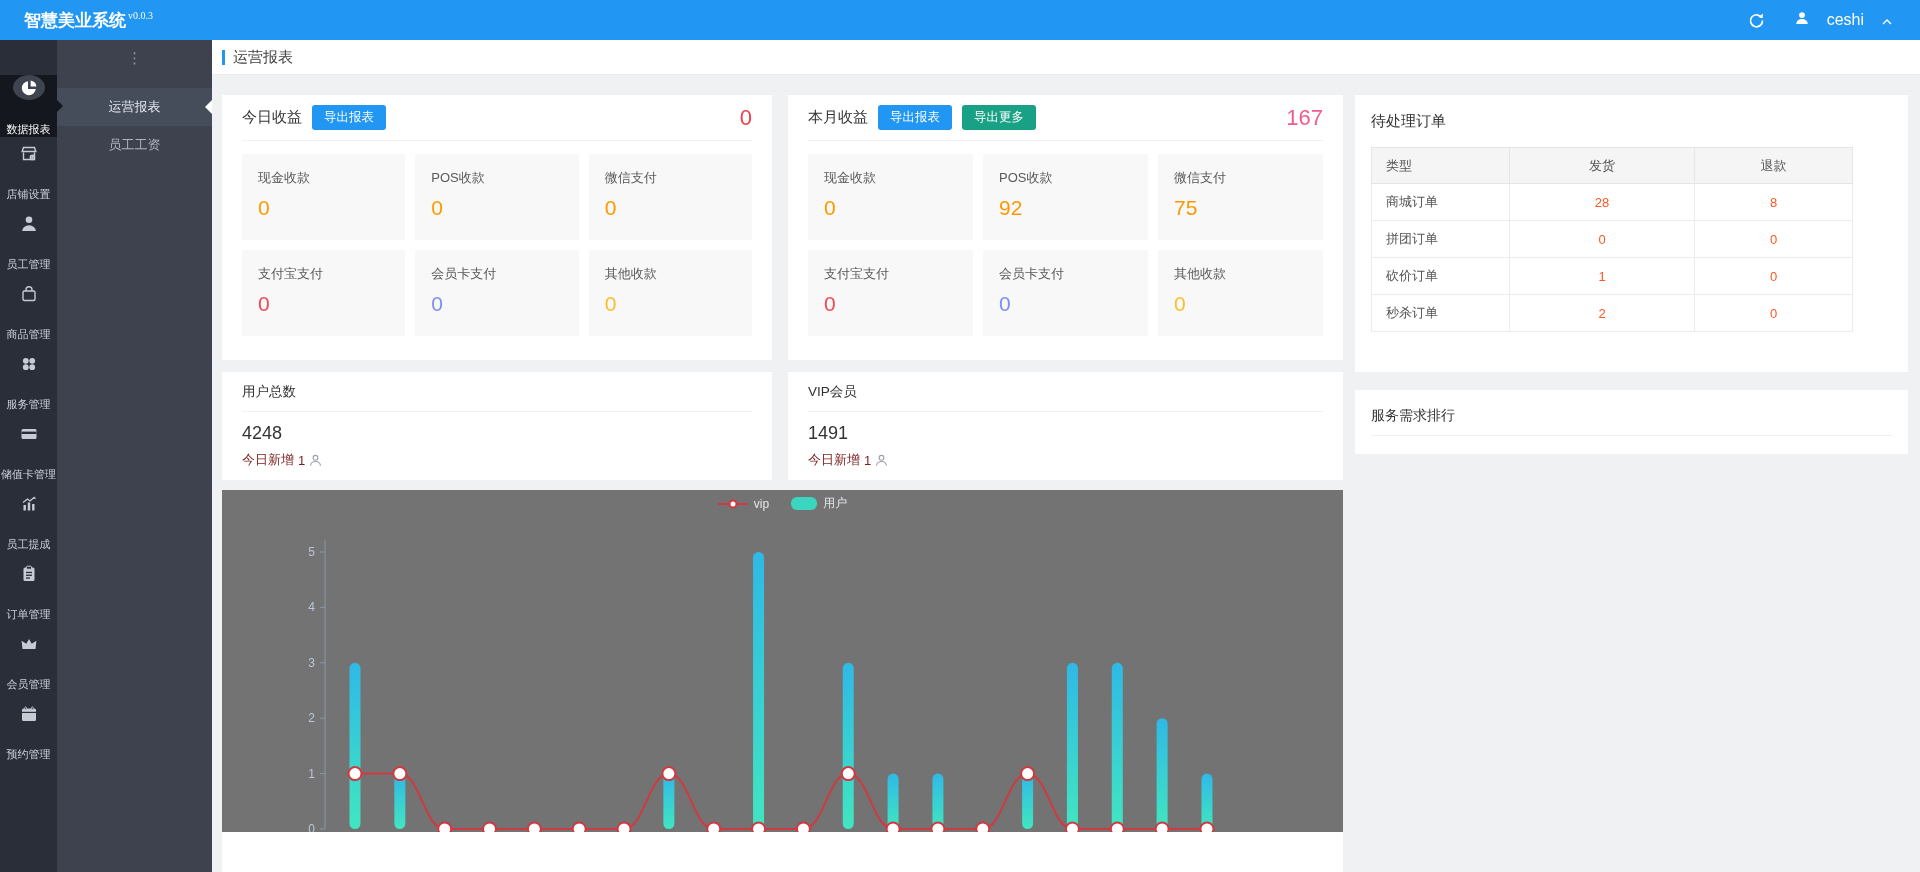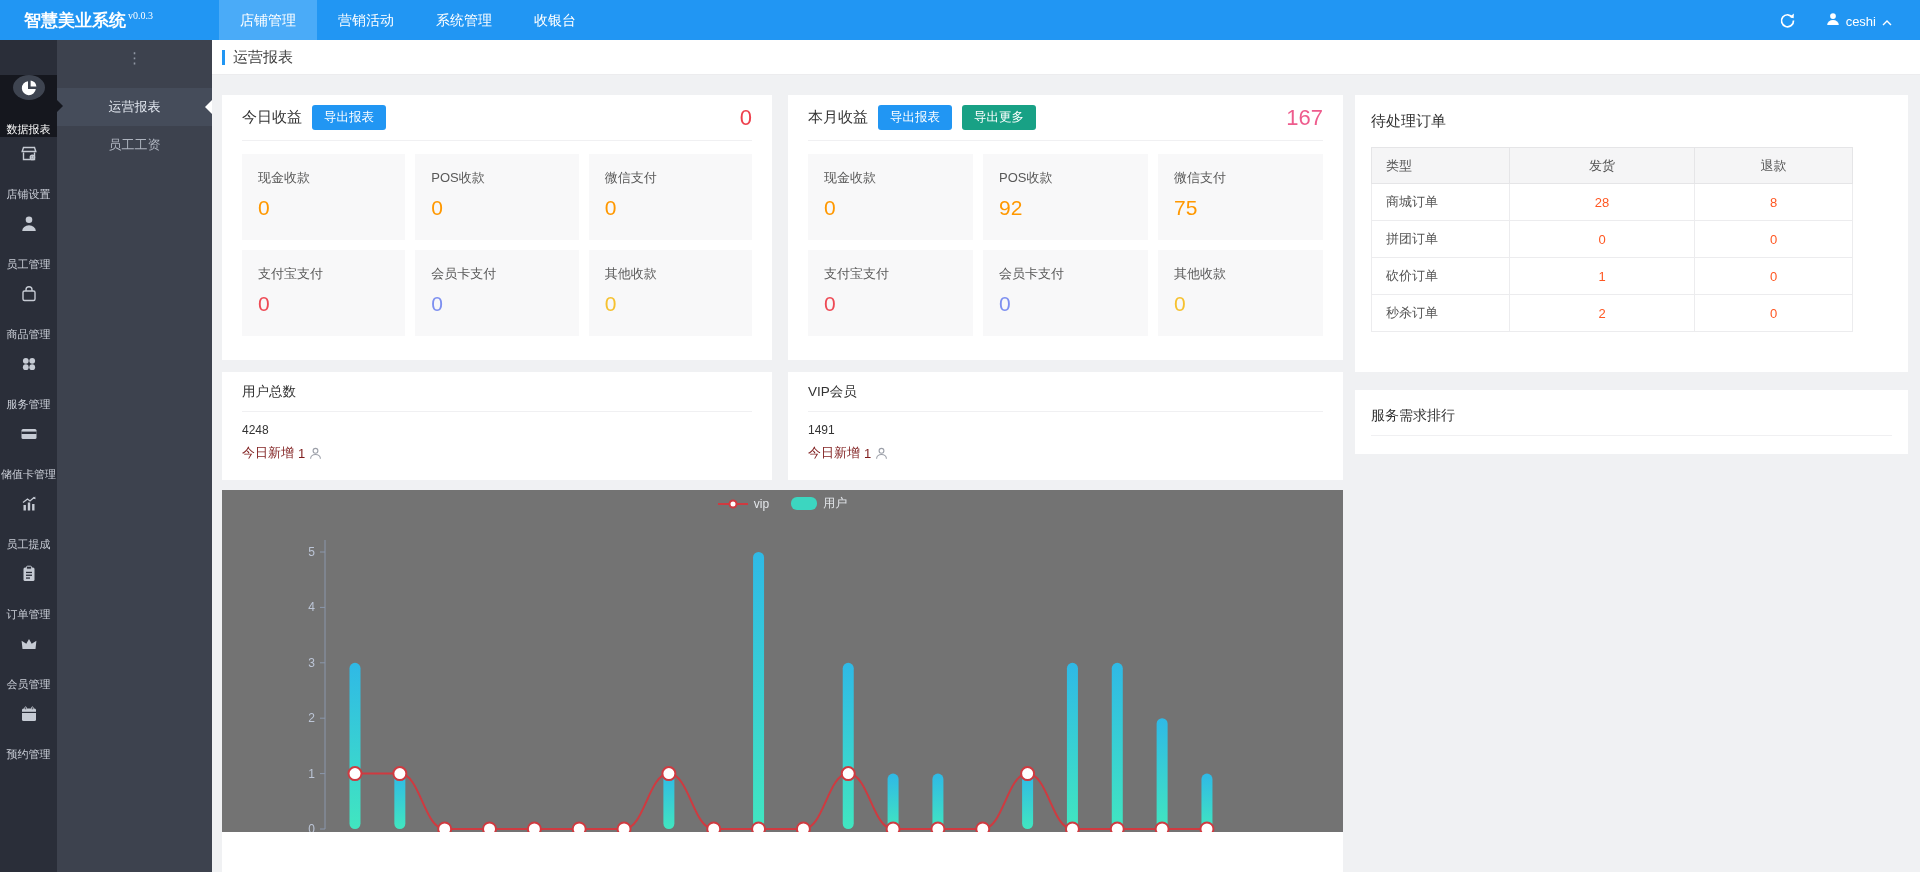--- a/index.html
+++ b/index.html
@@ -10,21 +10,21 @@
   
   .topnav { position:absolute; top:0; left:0; width:1920px; height:40px;
     background:#2196f3; display:flex; align-items:center; color:#fff; z-index:30; }
   .logo { width:219px; padding-left:24px; font-size:17px; font-weight:bold; white-space:nowrap; }
   .logo-ver { font-size:10px; font-weight:normal; vertical-align:super; margin-left:2px;font-family:Liberation Serif, serif; }
   .topmenu { display:flex; height:40px; }
   .tm-item { height:40px; line-height:40px; padding:0 21px; font-size:14px; cursor:pointer; }
   .tm-item.active { background:#4aabf8; }
   .topnav-right { margin-left:auto; display:flex; align-items:center; gap:30px; padding-right:28px; }
   .nav-ico { display:inline-flex; align-items:center; cursor:pointer; }
-  .user-box { display:flex; align-items:flex-end; gap:6px; font-size:13px; cursor:pointer; }
+  .user-box { display:flex; align-items:flex-end; gap:18px; font-size:16px; cursor:pointer; }
 
   
   .icon-sidebar { position:absolute; top:40px; left:0; width:57px; height:832px;
     background:#2a2e39; z-index:20; }
   .icon-item { position:relative; height:70px; display:flex; flex-direction:column;
     align-items:center; justify-content:center; gap:22px; cursor:pointer; }
   .icon-item .lbl { font-size:11px; color:#ccd0d9; white-space:nowrap; }
   .icon-item.active { background:#15171e; height:62px; margin-top:35px; }
   .icon-item.active .lbl { color:#fff; }
   .icon-item.active::after { content:''; position:absolute; right:-6px; top:50%; margin-top:-6px;
@@ -73,21 +73,21 @@
   .stat-label { font-size:13px; color:#595959; }
   .stat-value { font-size:21px; margin-top:9px; }
 
   .plain-head { height:52px; display:flex; align-items:center; font-size:15px; color:#333; }
   table.pending { border-collapse:collapse; width:481px; font-size:13px; table-layout:fixed; }
   .pending th { background:#f5f5f6; border:1px solid #e5e5e7; height:36px; font-weight:normal; color:#555; text-align:center; }
   .pending td { border:1px solid #ececee; height:37px; text-align:center; color:#ff5722; }
   .pending .type { text-align:left; padding-left:14px; color:#555; }
 
   .mini-title { height:40px; line-height:40px; font-size:13.5px; color:#333; border-bottom:1px solid #f0f0f2; }
-  .mini-count { margin-top:11px; font-size:12px; color:#333; }
+  .mini-count { margin-top:11px; font-size:18px; color:#333; }
   .mini-new { margin-top:7px; font-size:13px; color:#7f1d1d; display:flex; align-items:center; gap:4px; }
 
   .rank-title { height:42px; line-height:42px; font-size:14px; color:#333; border-bottom:1px solid #f0f0f2; }
 
   
   .chart-card { position:absolute; left:10px; top:450px; width:1121px; height:382px; background:#fff; }
   .chart-area { width:1121px; height:342px; background:#737373; position:relative; overflow:hidden; }
   .legend { position:absolute; top:5px; left:0; right:0; display:flex; justify-content:center;
     align-items:center; gap:22px; z-index:2; }
   .lg-item { display:flex; align-items:center; gap:6px; color:#e3e6ea; font-size:12px; }
@@ -97,26 +97,20 @@
     background:#fff; border:2px solid #cf3a40; border-radius:50%; }
   .lg-bar { width:26px; height:13px; border-radius:6px; background:#3cd6c0; }
 </style>
 </head>
 <body>
 
 <header class="topnav">
   <div class="logo">
     <span>智慧美业系统</span><span class="logo-ver">v0.0.3</span>
   </div>
-  <nav class="topmenu" id="topmenu">
-      <div class="tm-item active">店铺管理</div>
-      <div class="tm-item">营销活动</div>
-      <div class="tm-item">系统管理</div>
-      <div class="tm-item">收银台</div>
-    </nav>
   <div class="topnav-right">
     <span class="nav-ico">
       <svg width="17" height="17" viewBox="0 0 17 17">
           <path d="M13.6 5.6 A6 6 0 1 0 14.5 8.5" fill="none" stroke="#fff" stroke-width="1.7"></path>
           <path d="M14.9 1.6 L14.6 6.2 L10.4 5.0 Z" fill="#fff"></path>
         </svg>
     </span>
     <div class="user-box">
       <span>
         <svg width="14" height="14" viewBox="0 0 14 14">

